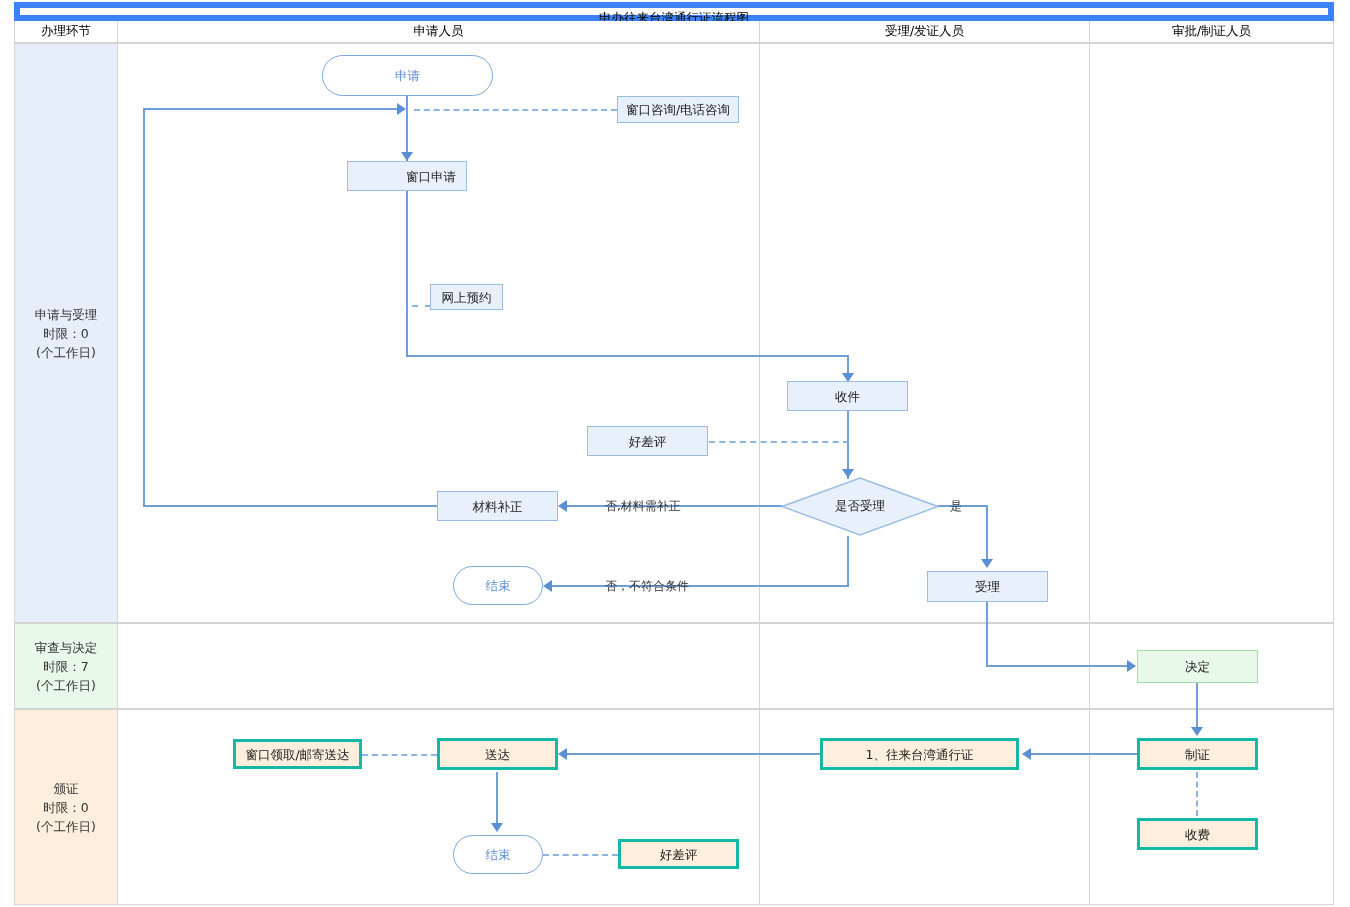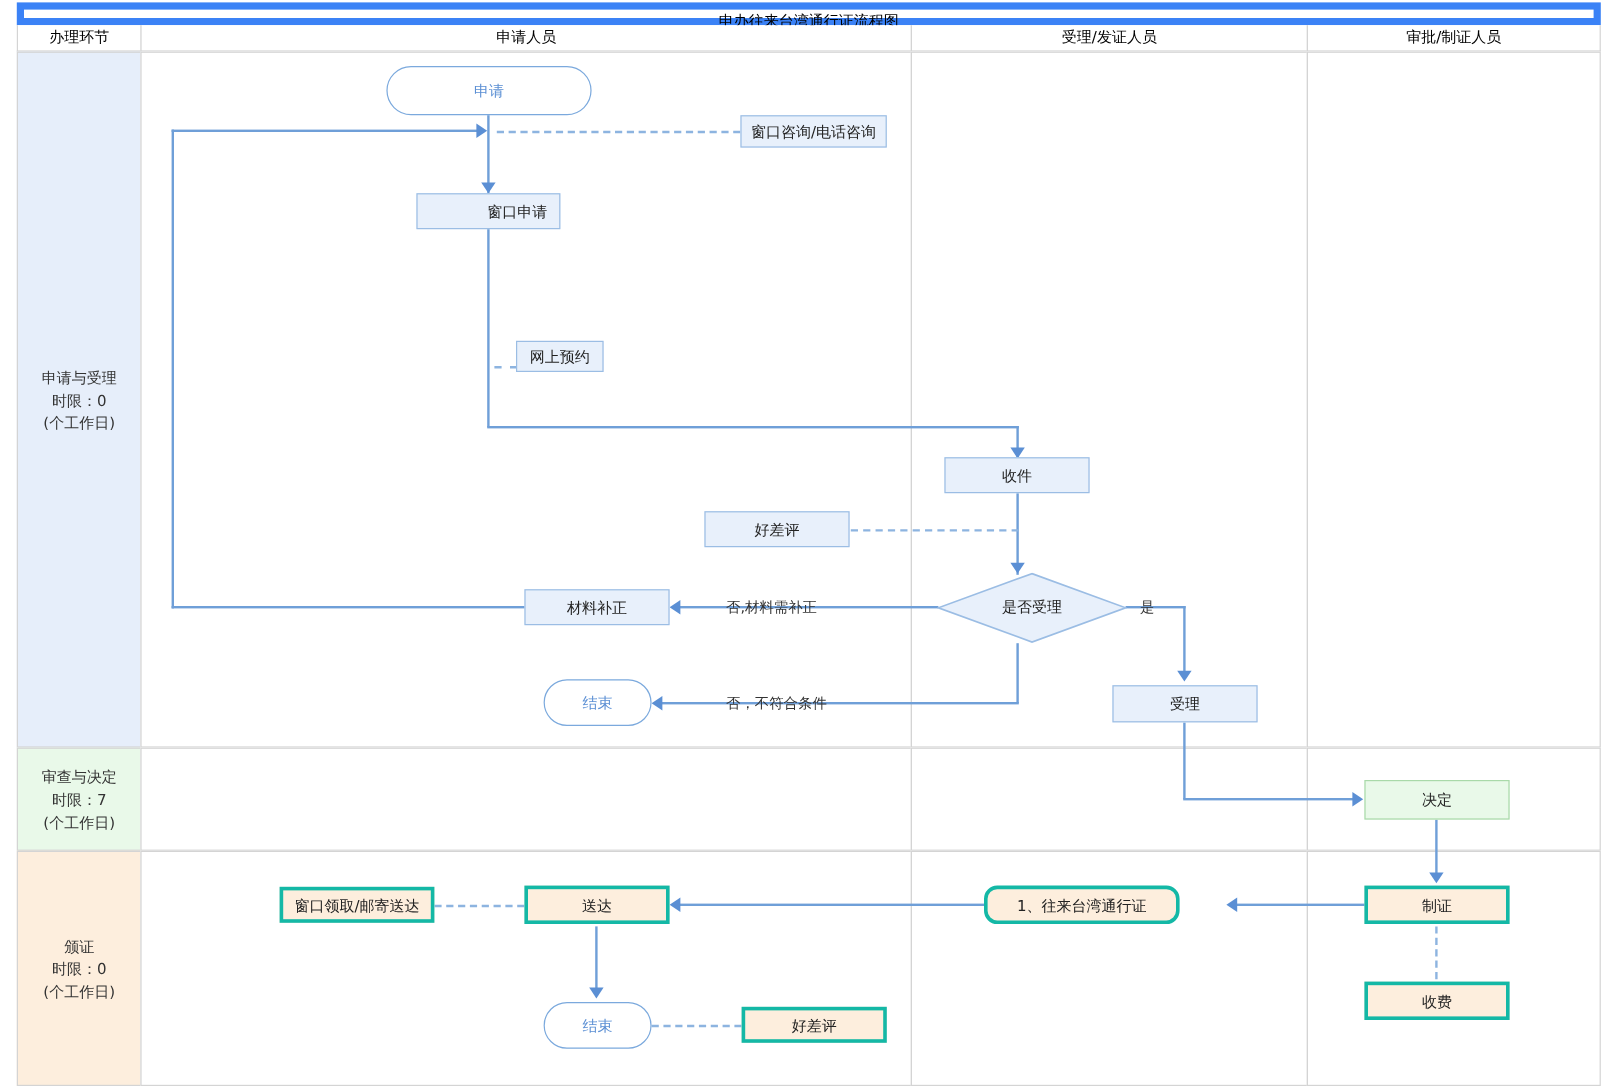--- a/index.html
+++ b/index.html
@@ -165,21 +165,21 @@
   <div class="node term" style="left:453px;top:566px;width:90px;height:39px;">结束</div>
 
   <div class="node n-blue" style="left:927px;top:571px;width:121px;height:31px;">受理</div>
 
   <div class="node n-green" style="left:1137px;top:650px;width:121px;height:33px;">决定</div>
 
   <div class="node n-orange" style="left:1137px;top:738px;width:121px;height:32px;">制证</div>
 
   <div class="node n-orange" style="left:1137px;top:818px;width:121px;height:32px;">收费</div>
 
-  <div class="node n-orange" style="left:820px;top:738px;width:163px;height:32px;border-radius:11px;">1、往来台湾通行证</div>
+  <div class="node n-orange" style="left:820px;top:738px;width:199px;height:32px;">1、往来台湾通行证</div>
 
   <div class="node n-orange" style="left:437px;top:738px;width:121px;height:32px;">送达</div>
 
   <div class="node n-orange" style="left:233px;top:739px;width:129px;height:30px;">窗口领取/邮寄送达</div>
 
   <div class="node term-orange" style="left:453px;top:835px;width:90px;height:39px;">结束</div>
 
   <div class="node n-orange" style="left:618px;top:839px;width:121px;height:30px;">好差评</div>
 
 </div>

